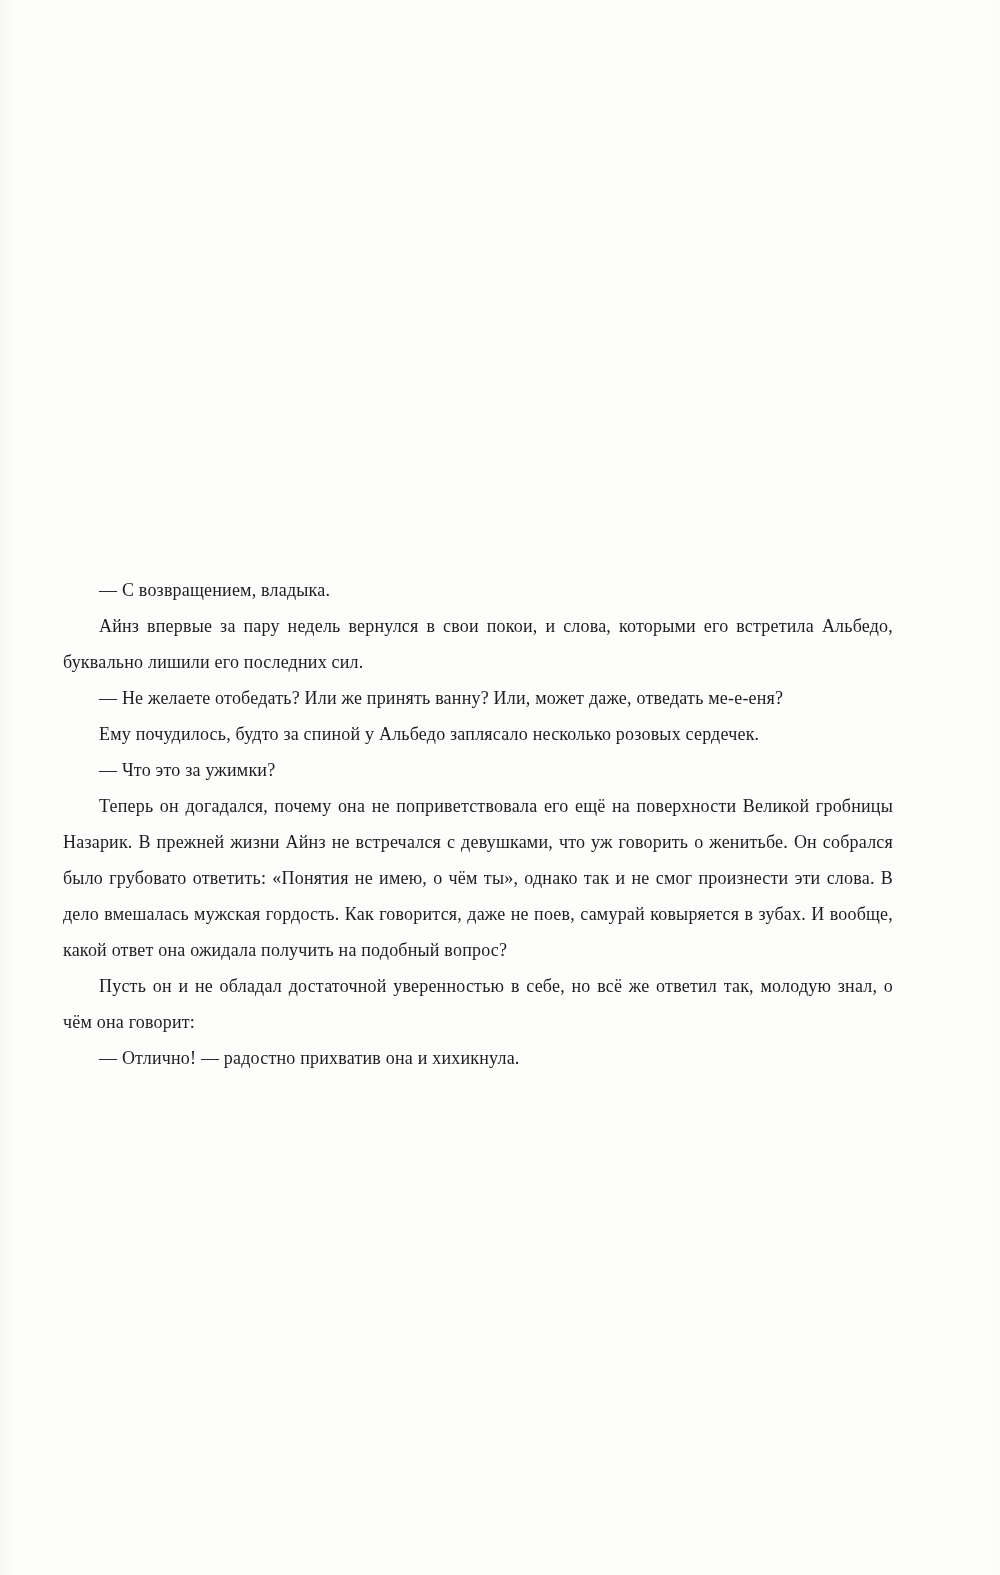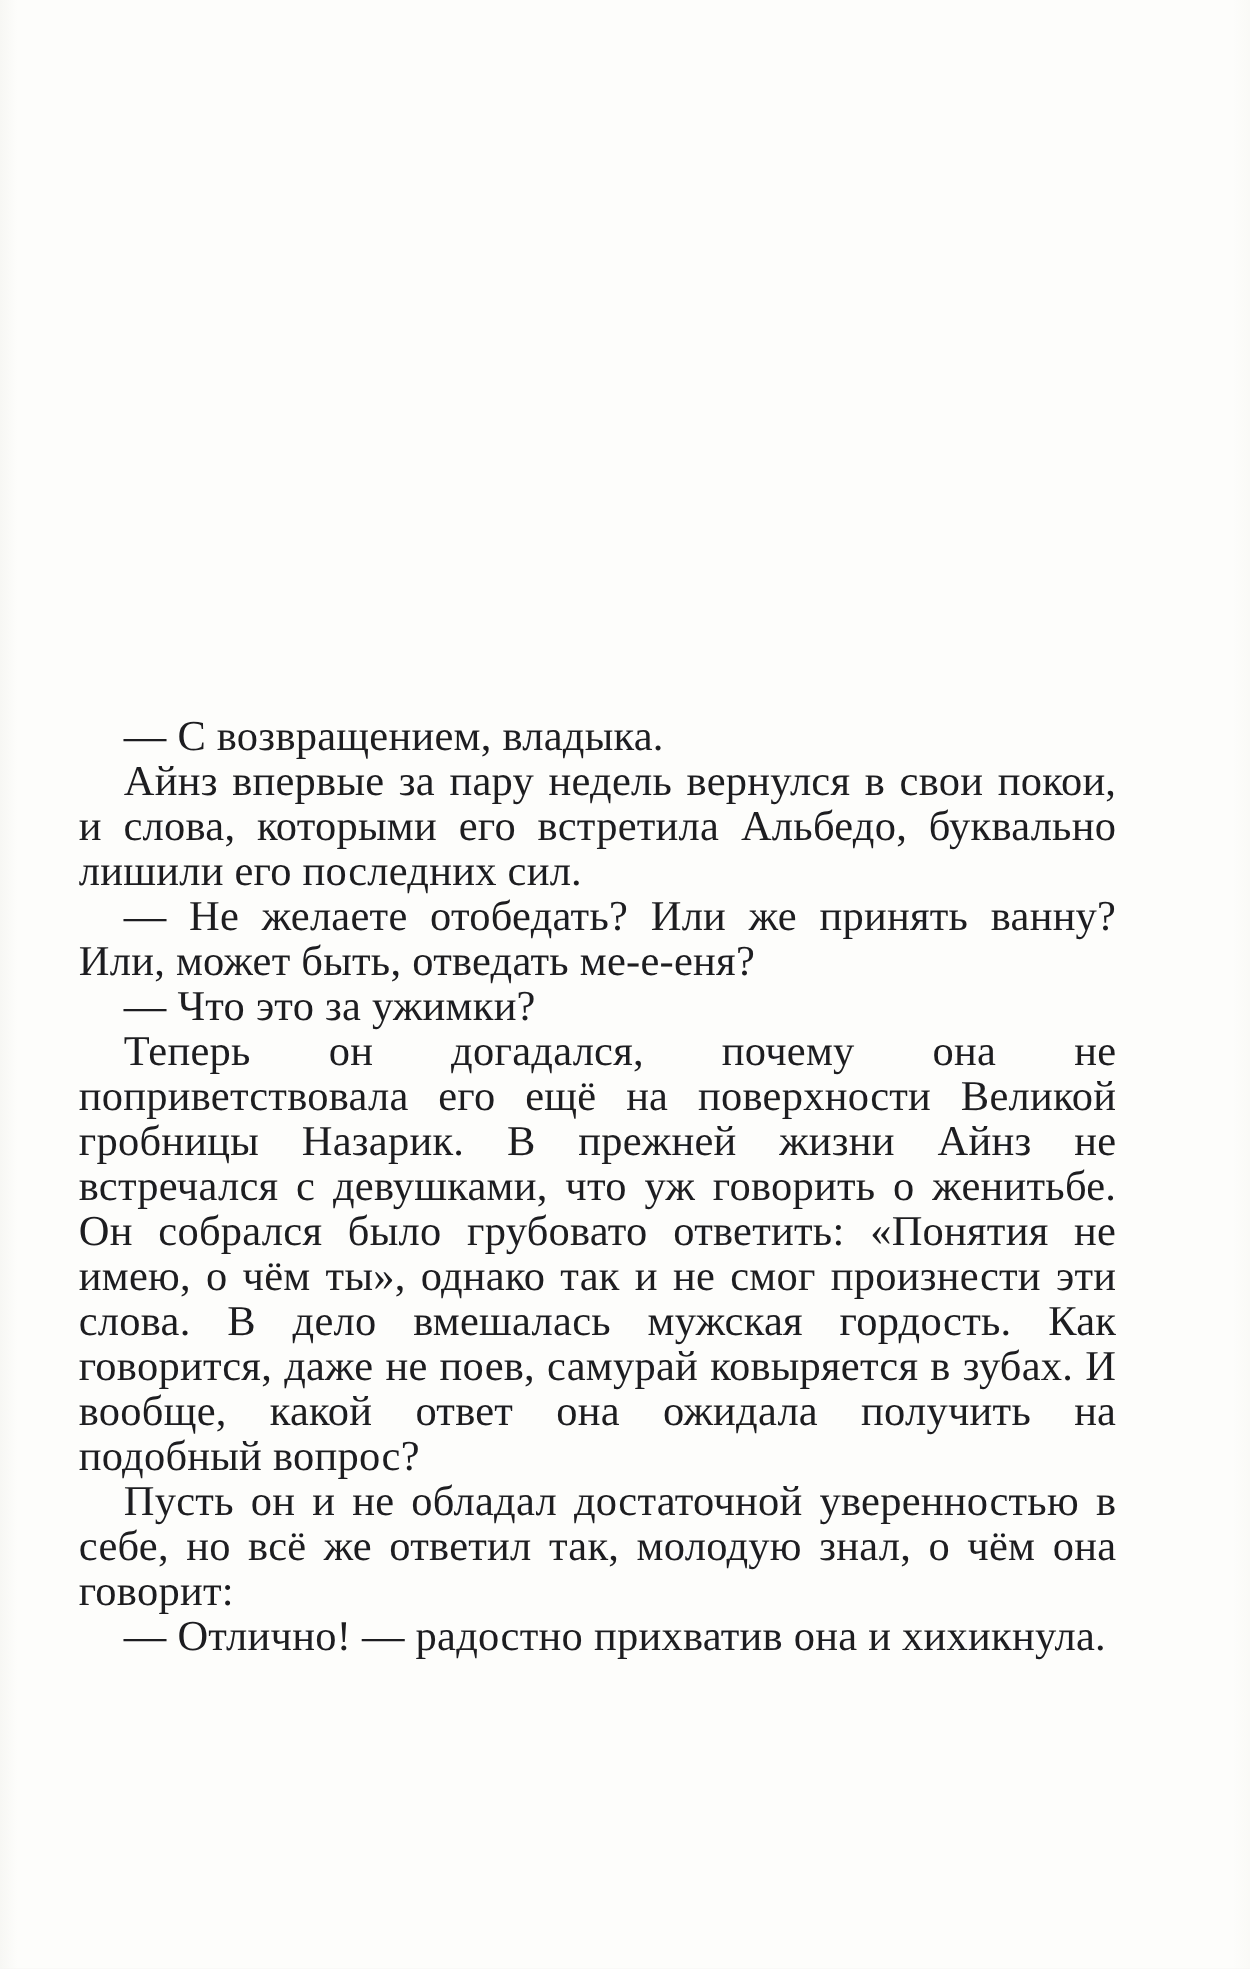--- a/index.html
+++ b/index.html
@@ -18,37 +18,38 @@
       height: 1575px;
       background: linear-gradient(90deg, #f7f7f4 0px, #fdfdfb 14px, #fdfdfb 986px, #fafaf7 1000px);
       overflow: hidden;
     }
     .text-block {
       position: absolute;
       left: 63px;
       top: 572px;
       width: 830px;
       color: #1d1d20;
-      font-size: 34px;
+      font-size: 18px;
       line-height: 36px;
       text-align: justify;
       letter-spacing: 0.2px;
     }
     .para {
       margin: 0;
       padding: 0;
       text-indent: 36px;
     }
   </style>
 </head>
 <body>
 
 <div class="page">
   <div class="text-block">
       <p class="para">— С возвращением, владыка.</p>
       <p class="para">Айнз впервые за пару недель вернулся в свои покои, и слова, которыми его встретила Альбедо, буквально лишили его последних сил.</p>
-      <p class="para">— Не желаете отобедать? Или же принять ванну? Или, может быть, отведать ме-е-еня?</p>
+      <p class="para">— Не желаете отобедать? Или же принять ванну? Или, может даже, отведать ме-е-еня?</p>
+      <p class="para">Ему почудилось, будто за спиной у Альбедо заплясало несколько розовых сердечек.</p>
       <p class="para">— Что это за ужимки?</p>
       <p class="para">Теперь он догадался, почему она не поприветствовала его ещё на поверхности Великой гробницы Назарик. В прежней жизни Айнз не встречался с девушками, что уж говорить о женитьбе. Он собрался было грубовато ответить: «Понятия не имею, о чём ты», однако так и не смог произнести эти слова. В дело вмешалась мужская гордость. Как говорится, даже не поев, самурай ковыряется в зубах. И вообще, какой ответ она ожидала получить на подобный вопрос?</p>
       <p class="para">Пусть он и не обладал достаточной уверенностью в себе, но всё же ответил так, молодую знал, о чём она говорит:</p>
       <p class="para">— Отлично! — радостно прихватив она и хихикнула.</p>
     </div>
 </div>
 
 </body></html>

